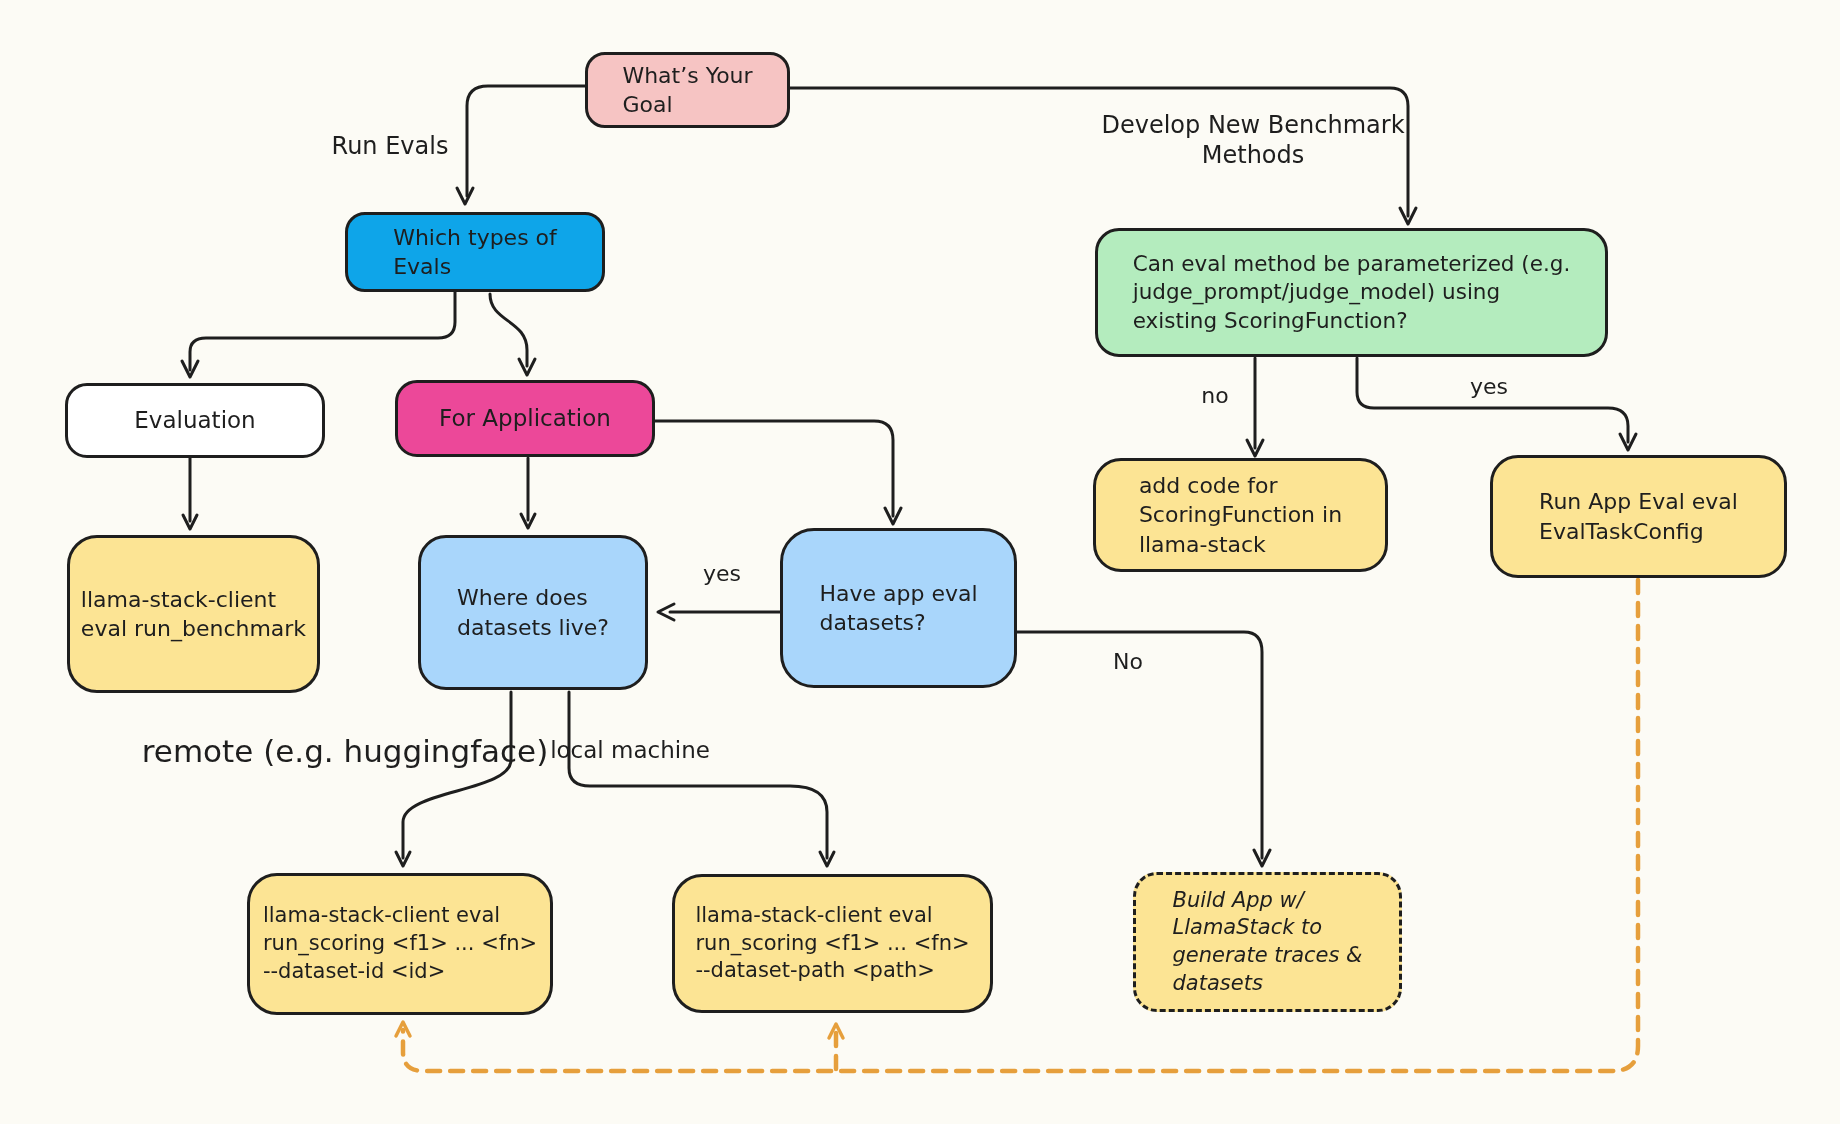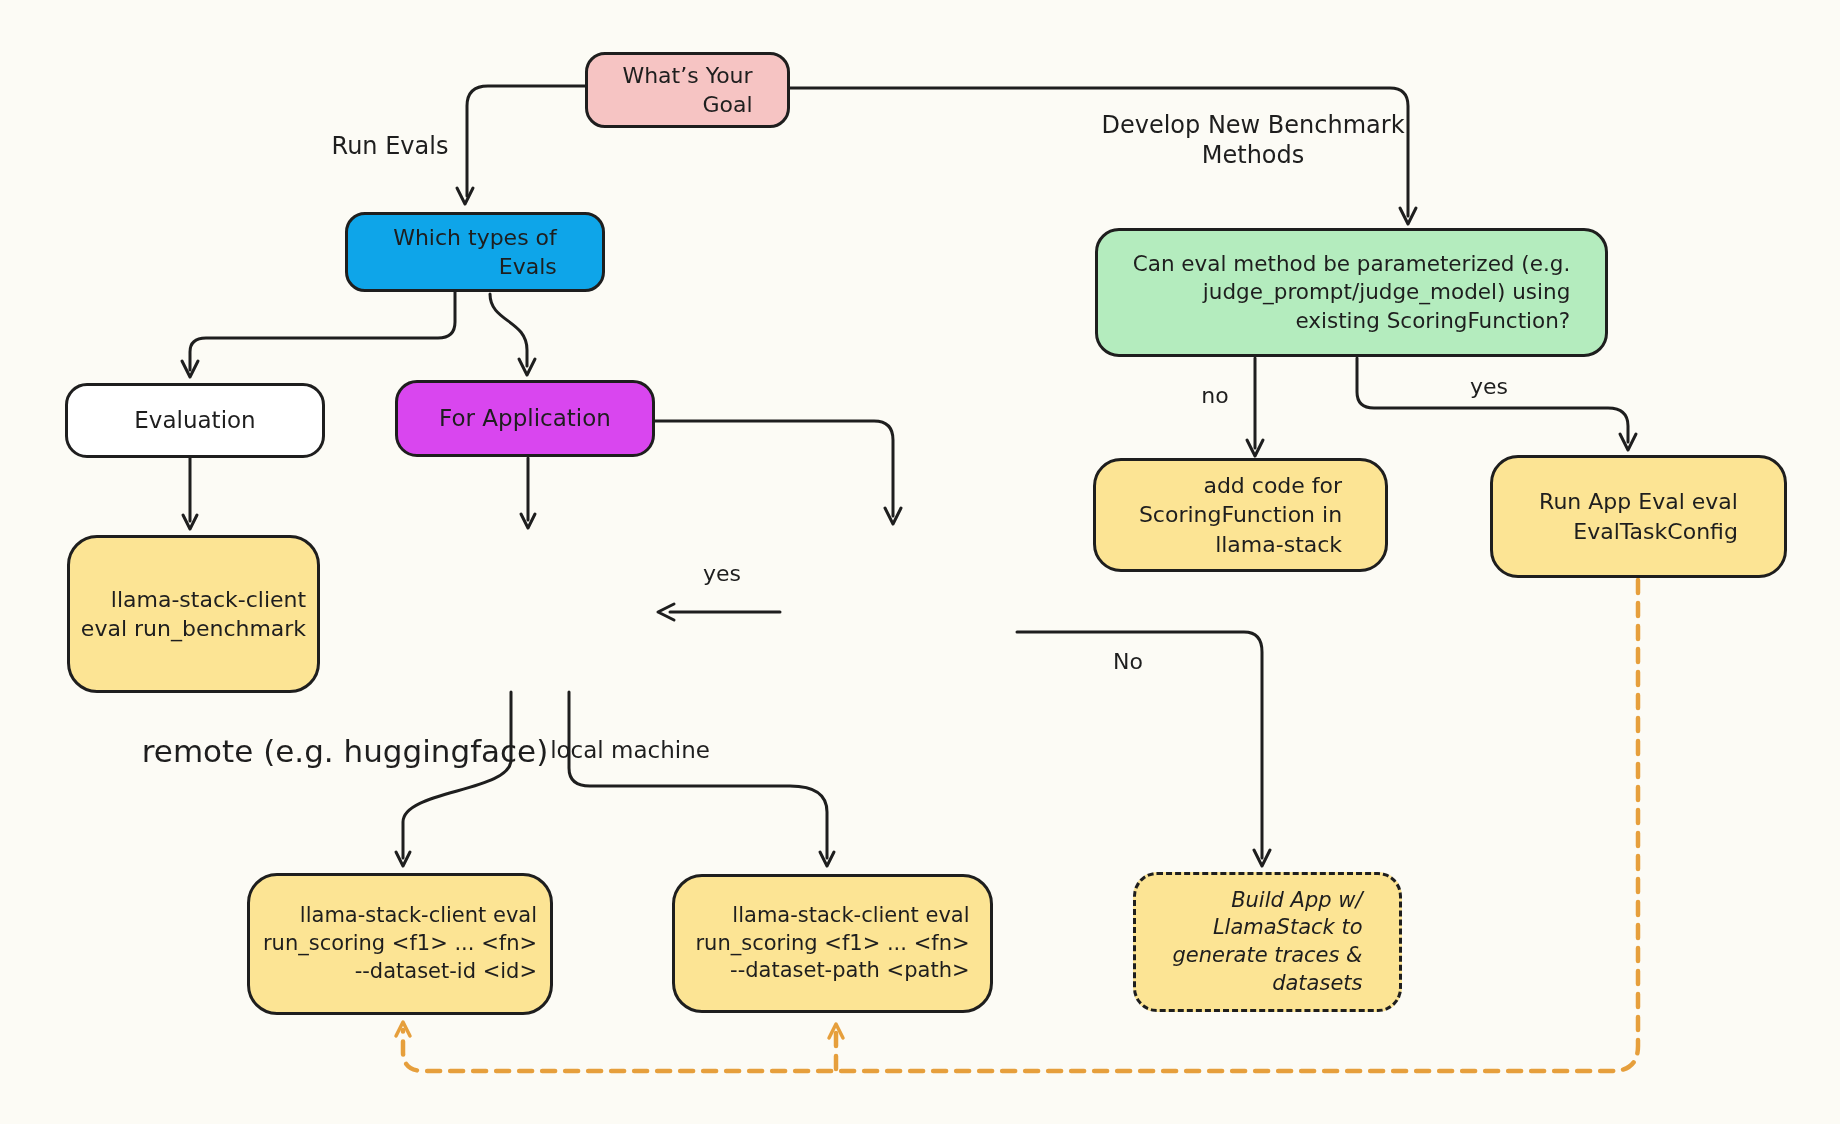--- a/index.html
+++ b/index.html
@@ -13,21 +13,21 @@
   #canvas { position:relative; width:1840px; height:1124px; }
   #edges { position:absolute; left:0; top:0; width:1840px; height:1124px; }
   .edge { fill:none; stroke-width:3; stroke-linecap:round; stroke-linejoin:round; }
   .edge-orange { fill:none; stroke-width:4.5; stroke-linecap:round; stroke-linejoin:round; stroke-dasharray:13 10; }
   .ah { fill:none; stroke-width:3; stroke-linecap:round; stroke-linejoin:round; }
   .ah-orange { fill:none; stroke-width:3.5; stroke-linecap:round; stroke-linejoin:round; }
   .node {
     position:absolute; box-sizing:border-box;
     display:flex; align-items:center; justify-content:center;
     border:3px solid #1e1e1e; border-radius:26px;
-    text-align:right; white-space:pre-line; line-height:1.32;
+    text-align:left; white-space:pre-line; line-height:1.32;
     background:#ffffff;
   }
   .edge-label {
     position:absolute; transform:translate(-50%,-50%);
     white-space:pre-line; text-align:center; line-height:1.25;
   }
   
   #n-goal            { left:585px;  top:52px;  width:205px; height:76px;  border-radius:20px; font-size:22px; }
   #n-which-types     { left:345px;  top:212px; width:260px; height:80px;  border-radius:20px; font-size:22px; }
   #n-benchmark       { left:65px;   top:383px; width:260px; height:75px;  border-radius:22px; font-size:23px; }
@@ -104,26 +104,30 @@
   </svg>
 
   <div class="node" id="n-goal" style="background: rgb(246, 196, 195);"><span>What’s Your
 Goal</span></div>
 
   <div class="node" id="n-which-types" style="background: #0ea5e9;"><span>Which types of
 Evals</span></div>
 
   <div class="node" id="n-benchmark" style="background: rgb(255, 255, 255);"><span>Evaluation</span></div>
 
-  <div class="node" id="n-for-application" style="background: #d946ef;"><span>For Application</span></div>
+  <div class="node" id="n-for-application" style="background: #ec4899;"><span>For Application</span></div>
 
   <div class="node" id="n-run-benchmark" style="background: rgb(252, 228, 148);"><span>llama-stack-client
 eval run_benchmark</span></div>
 
+  <div class="node" id="n-where-datasets" style="background: rgb(169, 214, 251);"><span>Where does
+datasets live?</span></div>
 
+  <div class="node" id="n-have-datasets" style="background: rgb(169, 214, 251);"><span>Have app eval
+datasets?</span></div>
 
   <div class="node" id="n-param-check" style="background: rgb(180, 236, 190);"><span>Can eval method be parameterized (e.g.
 judge_prompt/judge_model) using
 existing ScoringFunction?</span></div>
 
   <div class="node" id="n-add-code" style="background: rgb(252, 228, 148);"><span>add code for
 ScoringFunction in
 llama-stack</span></div>
 
   <div class="node" id="n-run-app-eval" style="background: rgb(252, 228, 148);"><span>Run App Eval eval

